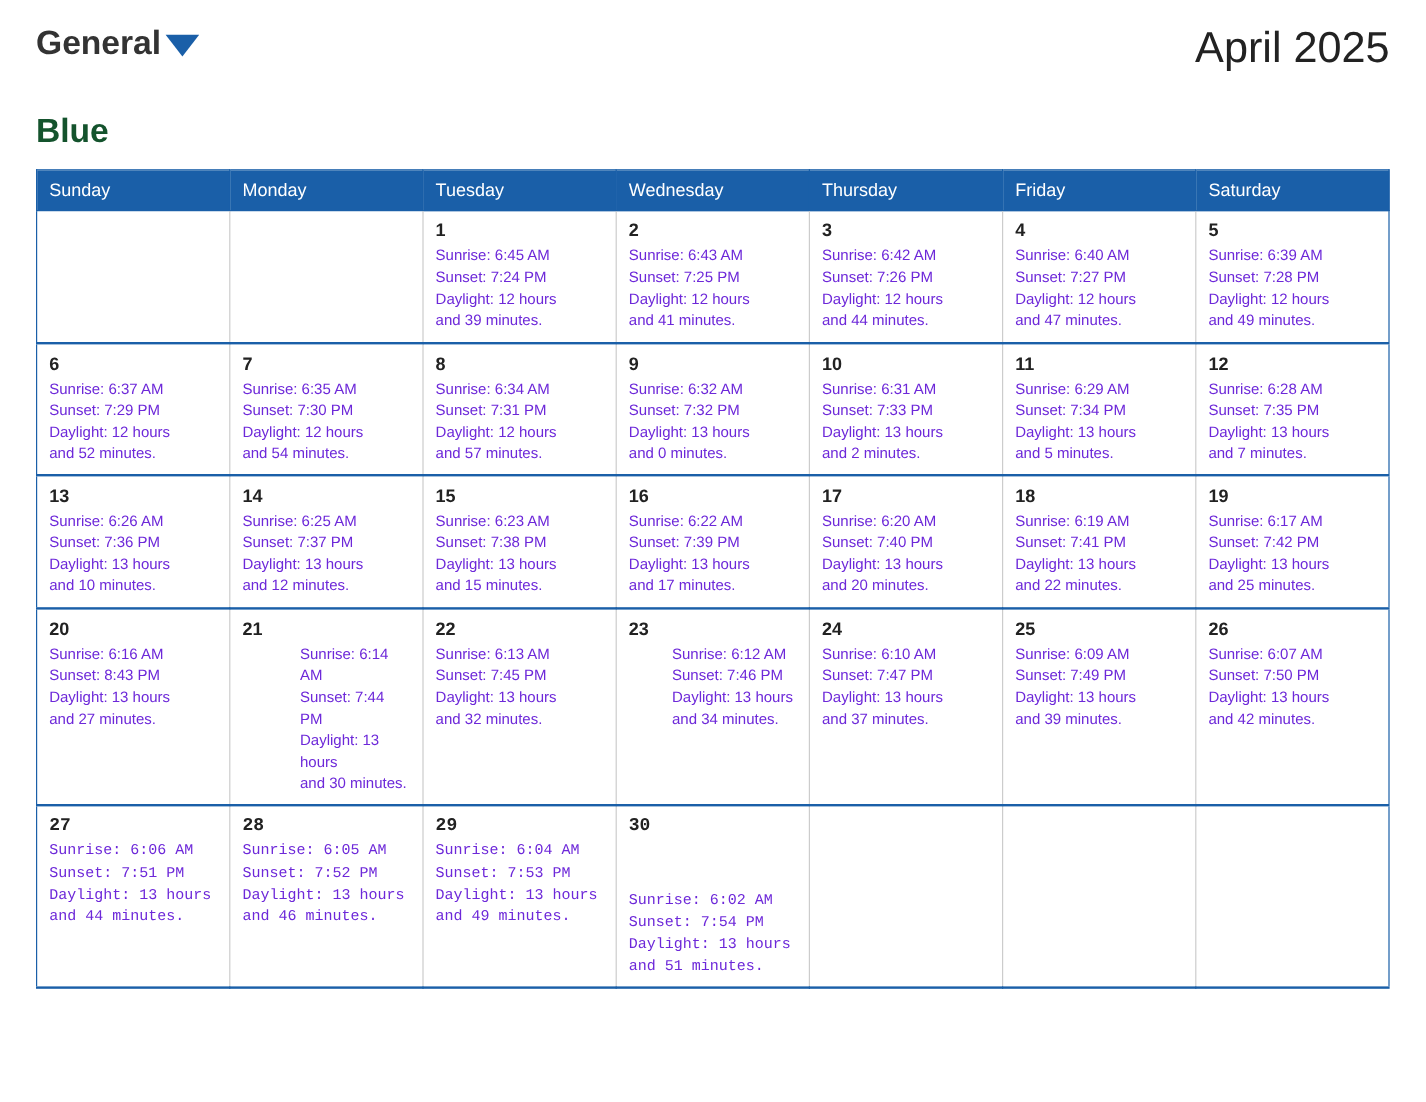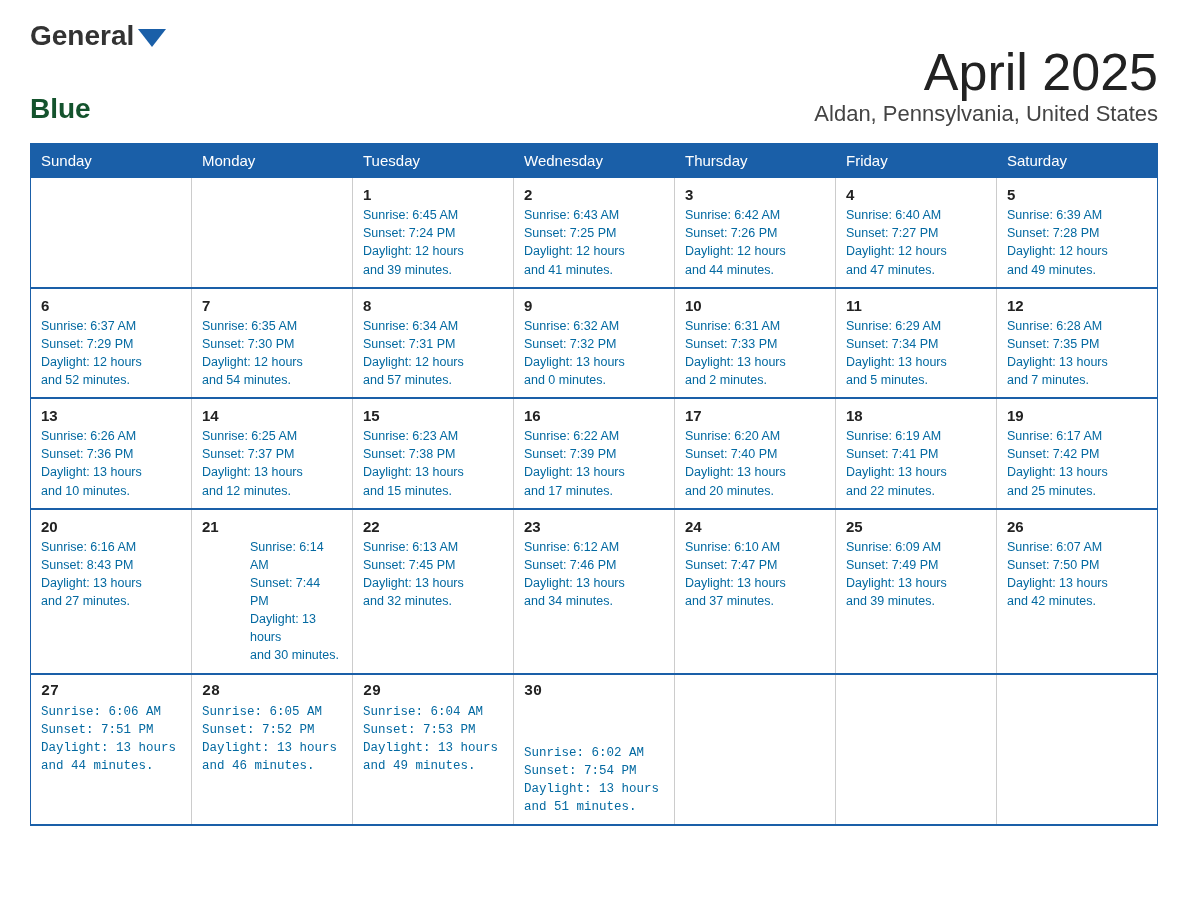--- a/index.html
+++ b/index.html
@@ -44,25 +44,24 @@
     .logo-blue {
       color: #14532d;
       font-size: 28px;
       font-weight: bold;
       margin-top: -4px;
     }
     .title-block {
       text-align: right;
     }
     .title-block h1 {
-      font-size: 52px;
+      font-size: 36px;
       font-weight: normal;
       color: #222;
       line-height: 1.1;
-      margin-top: 24px;
     }
     .title-block h2 {
       font-size: 22px;
       font-weight: normal;
       color: #444;
     }
     table {
       width: 100%;
       border-collapse: collapse;
       table-layout: fixed;
@@ -94,21 +93,21 @@
     tbody td:last-child { border-right: 1px solid #1a5fa8; }
     .day-num {
       font-size: 15px;
       font-weight: bold;
       color: #222;
       display: block;
       margin-bottom: 3px;
     }
     .day-info {
       font-size: 12.5px;
-      color: #0369a1;
+      color: #6d28d9;
       line-height: 1.45;
     }
     .empty-cell {
       background: #fff;
     }
     tbody tr:last-child {
       border-bottom: 2px solid #1a5fa8;
       font-family: Liberation Mono, monospace;
     }
   </style>
@@ -118,21 +117,20 @@
 <div class="header">
   <div class="logo">
     <div class="logo-text">
       <span class="logo-general">General</span>
       <span class="logo-arrow"></span>
     </div>
     <div class="logo-blue">Blue</div>
   </div>
   <div class="title-block">
     <h1>April 2025</h1>
-    <h2>Aldan, Pennsylvania, United States</h2>
   </div>
 </div>
 
 <table>
   <thead>
     <tr>
     <th>Sunday</th>
         <th>Monday</th>
         <th>Tuesday</th>
         <th>Wednesday</th>
@@ -300,21 +298,21 @@
         </td>
         <td>
           <span class="day-num">22</span>
           <div class="day-info" style="white-space: pre-line;">Sunrise: 6:13 AM
 Sunset: 7:45 PM
 Daylight: 13 hours
 and 32 minutes.</div>
         </td>
         <td>
           <span class="day-num">23</span>
-          <div class="day-info" style="white-space: pre-line;">Sunrise: 6:12 AM
+          <div class="day-info" style="white-space: pre-line; margin-left: 36px;">Sunrise: 6:12 AM
 Sunset: 7:46 PM
 Daylight: 13 hours
 and 34 minutes.</div>
         </td>
         <td>
           <span class="day-num">24</span>
           <div class="day-info" style="white-space: pre-line;">Sunrise: 6:10 AM
 Sunset: 7:47 PM
 Daylight: 13 hours
 and 37 minutes.</div>

